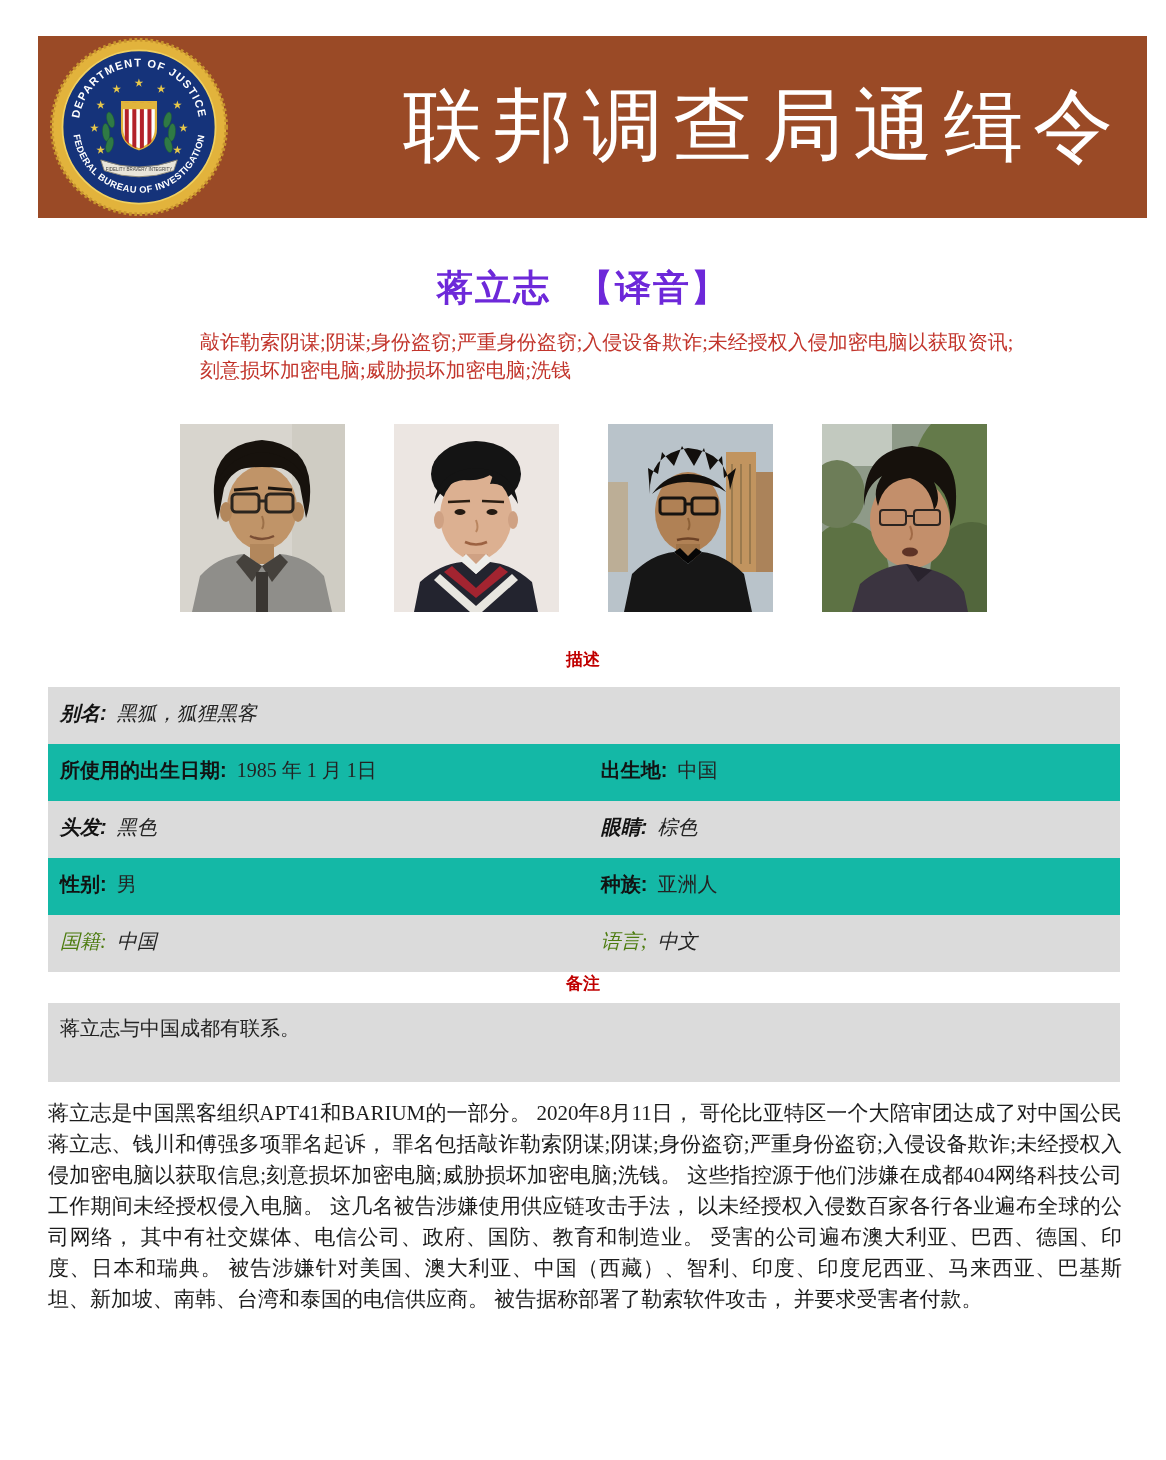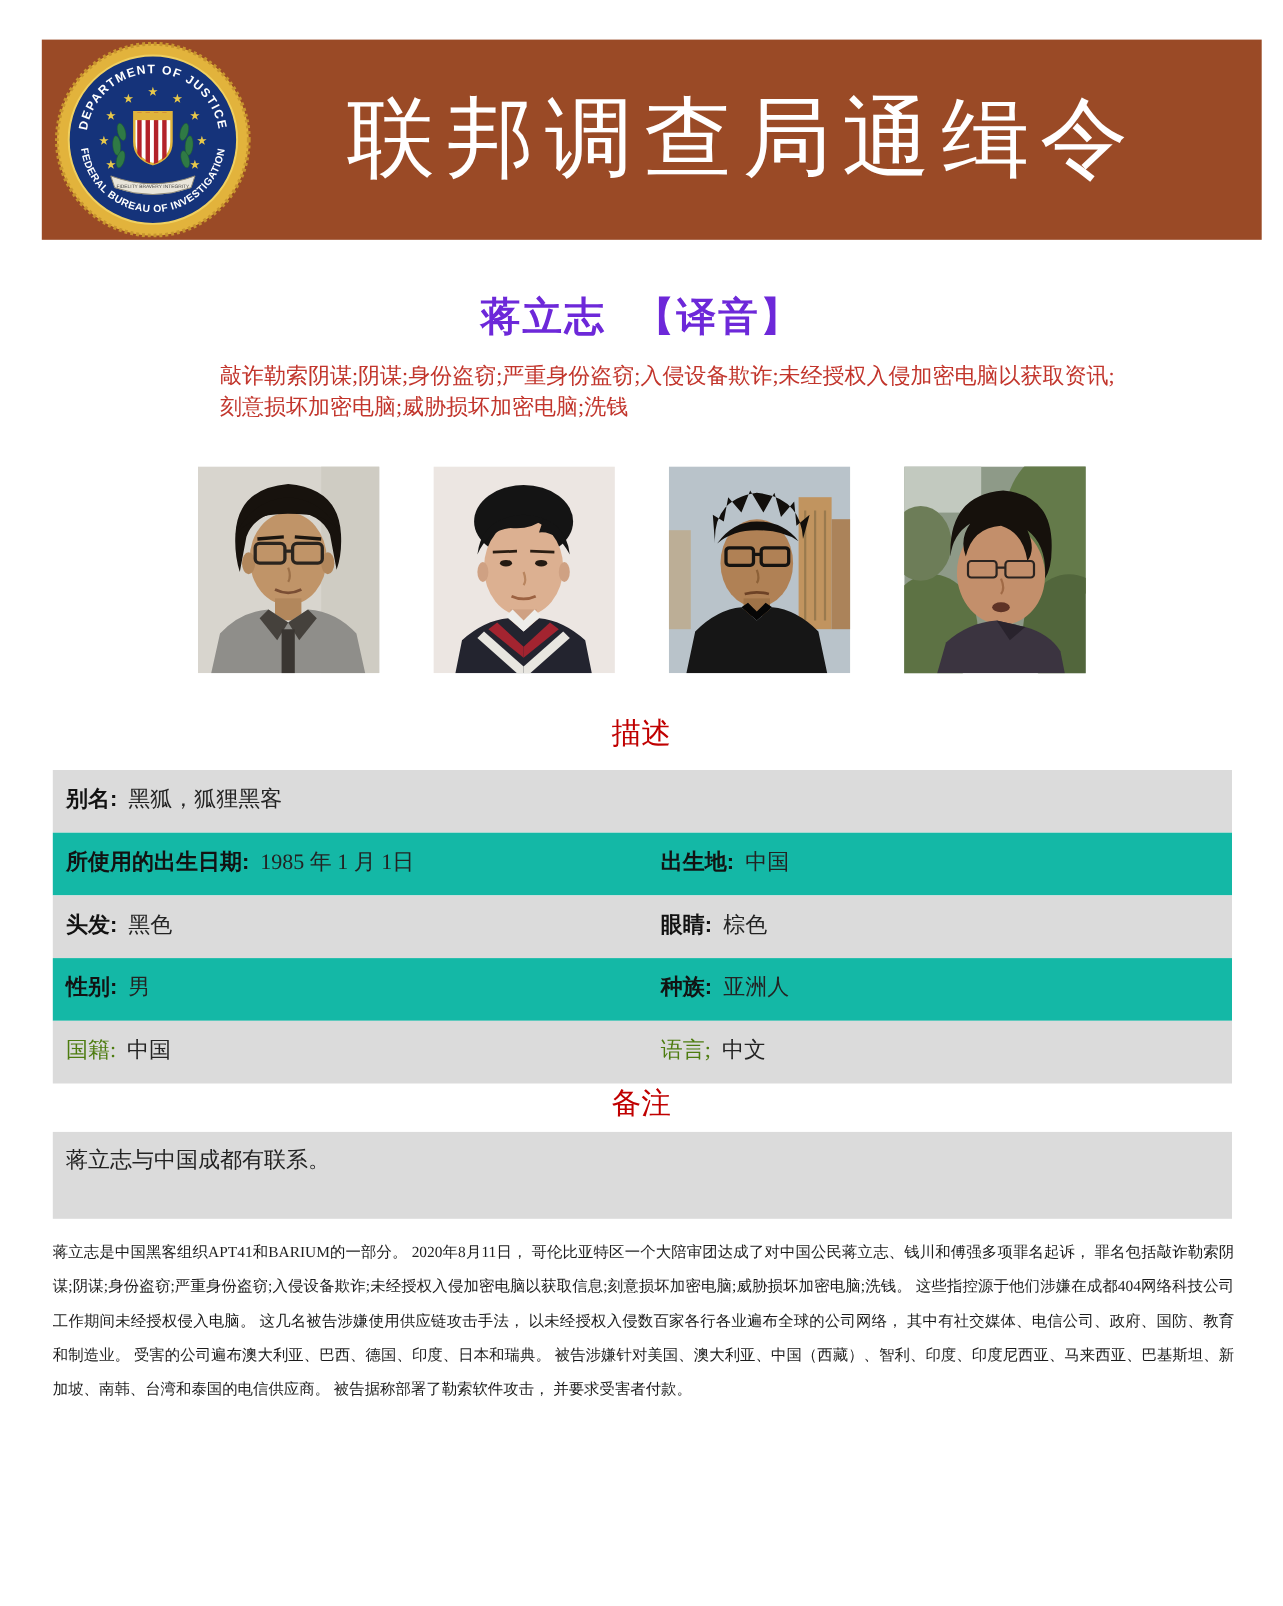--- a/index.html
+++ b/index.html
@@ -3,59 +3,59 @@
 <meta charset="utf-8">
 <style>
   * { margin:0; padding:0; box-sizing:border-box; }
   body { background:#ffffff; font-family:"Liberation Serif","DejaVu Serif",serif; }
   .page { position:relative; width:1166px; height:1460px; margin:0 auto; background:#fff; overflow:hidden; }
 
   
   .banner { margin:36px 19px 0 38px; height:182px; background:#9a4a26;
             display:flex; align-items:center; }
   .seal { margin-left:12px; flex:0 0 auto; }
-  .banner-title { flex:1; text-align:center; color:#ffffff; font-size:80px;
+  .banner-title { flex:1; text-align:right; color:#ffffff; font-size:80px;
                   font-family:"Liberation Serif","DejaVu Serif",serif; font-weight:400;
                   letter-spacing:10px; padding-right:24px; white-space:nowrap; }
 
   
   .name-line { margin-top:46px; text-align:center; color:#6d28d9;
                font-size:36px; font-weight:700; letter-spacing:2px; }
   .name-line .tag { margin-left:26px; }
   .charges { margin:16px 0 0 200px; width:832px; color:#c2352c;
              font-size:20px; line-height:1.38;font-family:Liberation Serif, serif; }
 
   
   .photos { margin-top:40px; display:flex; justify-content:center; gap:49px; }
   .photos figure { width:165px; height:188px; }
   .photos svg { display:block; }
 
   
-  .sec-heading { text-align:center; color:#c00000; font-size:27px; font-weight:400; }
+  .sec-heading { text-align:center; color:#c00000; font-size:17px; font-weight:700; }
   .h-desc { margin-top:36px; }
   .h-rem  { margin-top:0; }
   .h-caut { margin-top:44px; }
 
   
   .desc-table { margin:16px 46px 0 48px; }
   .t-row { display:grid; grid-template-columns:51.5% 48.5%;
            padding:13px 10px 17px 12px; background:#14b8a6; }
-  .t-row.shaded { background:#dbdbdb; }
+  .t-row.shaded { background:#dbdbdb;font-style:italic; }
   .t-row.single { grid-template-columns:1fr; }
   .t-label { font-family:"Liberation Sans","DejaVu Sans",sans-serif; font-weight:700;
              font-size:20px; color:#121212; }
   .t-label.serif { font-family:"Liberation Serif","DejaVu Serif",serif; font-weight:400; color:#4d7c0f; }
   .t-value { font-size:20px; color:#232323; margin-left:10px; }
 
   
   .remark-row { margin:8px 46px 0 48px; background:#dbdbdb;
                 padding:12px 12px 40px 12px; font-size:20px; color:#232323; }
 
   
-  .caution-text { margin:16px 44px 0 48px; font-size:14px; line-height:31px;
+  .caution-text { margin:16px 44px 0 48px; font-size:21px; line-height:31px;
                   text-align:justify; color:#1c1c1c; }
 </style>
 </head>
 <body>
 
 <div class="page">
 
   <header class="banner">
     <svg class="seal" width="178" height="178" viewBox="0 0 200 200" aria-hidden="true">
       <circle cx="100" cy="100" r="98" fill="#e2b33c"></circle>

